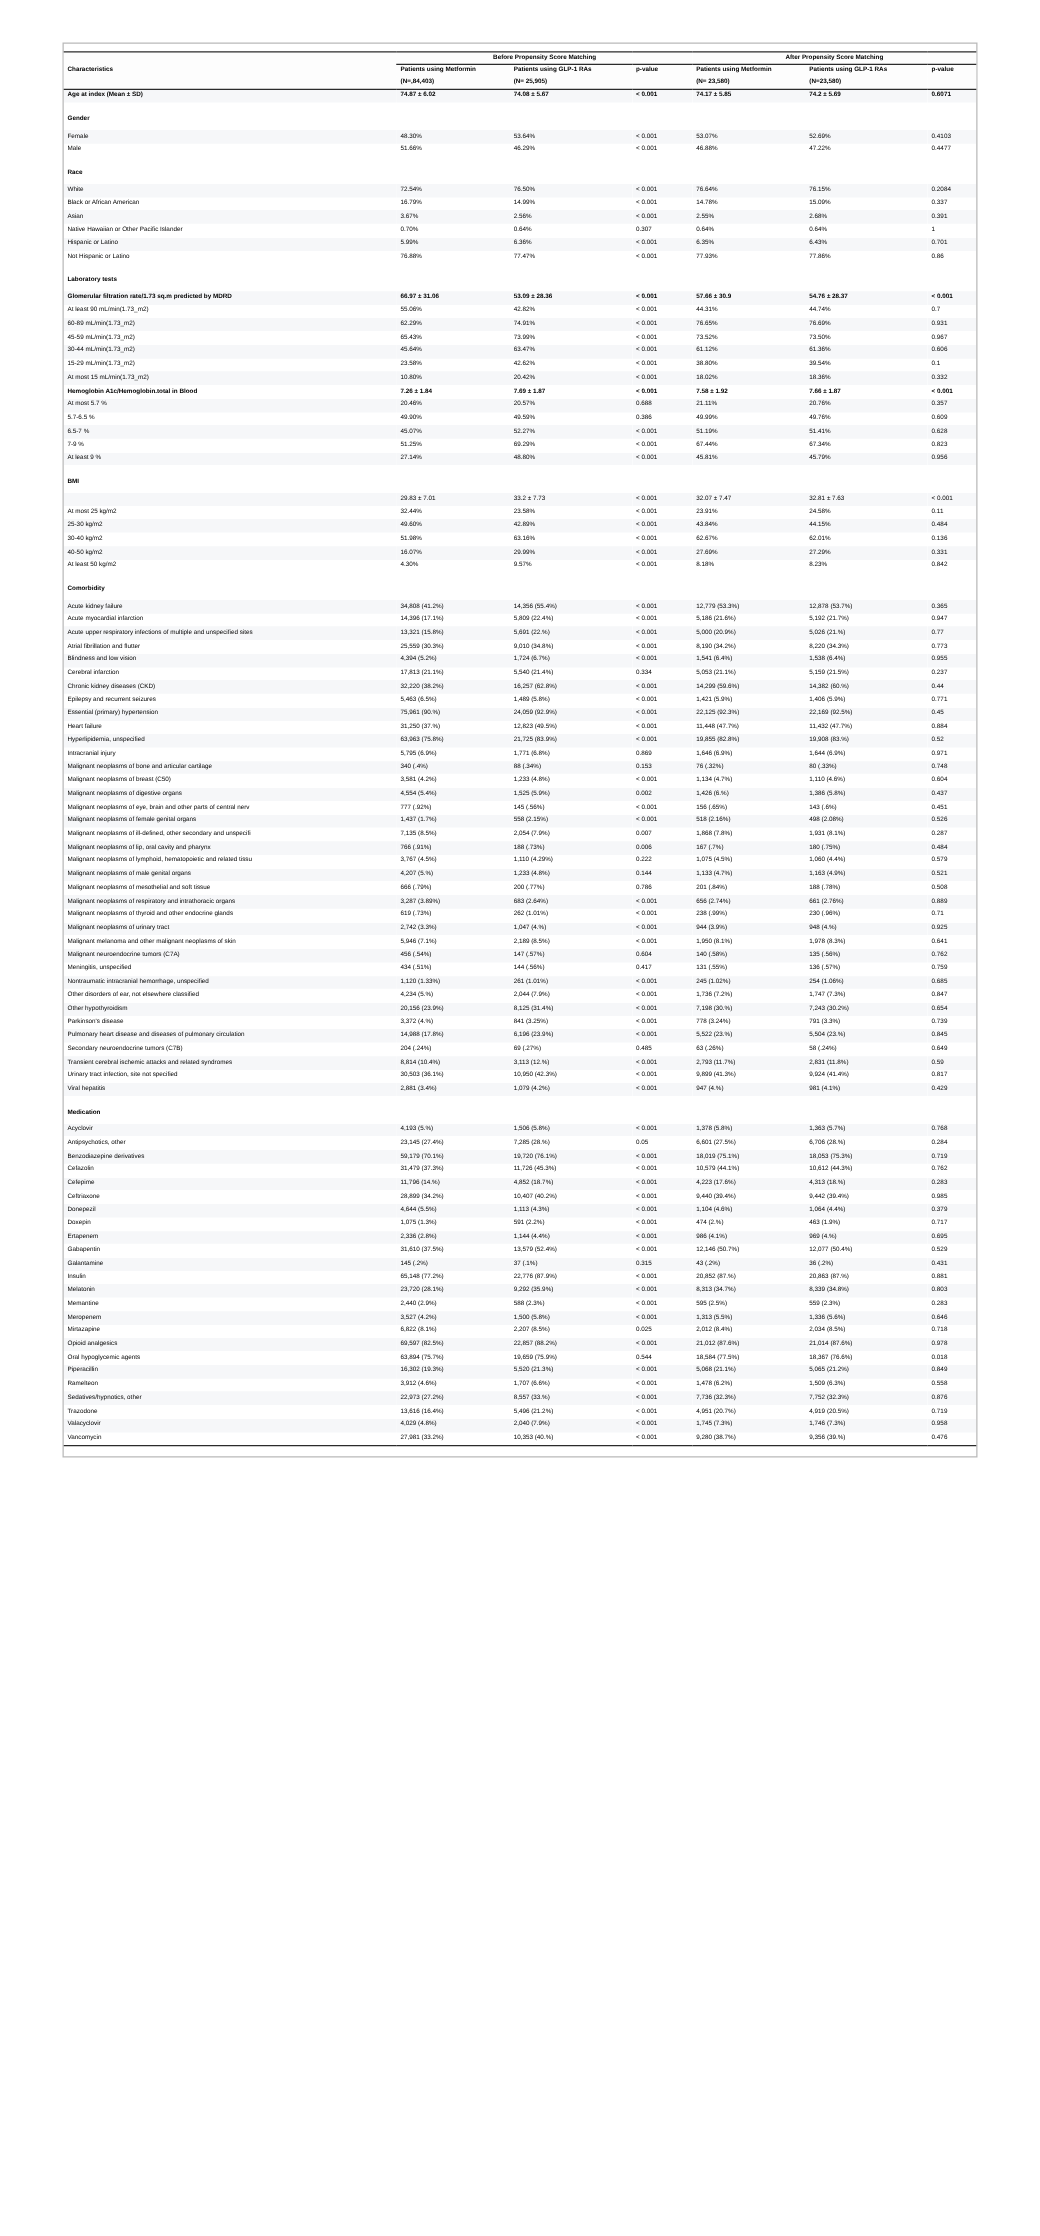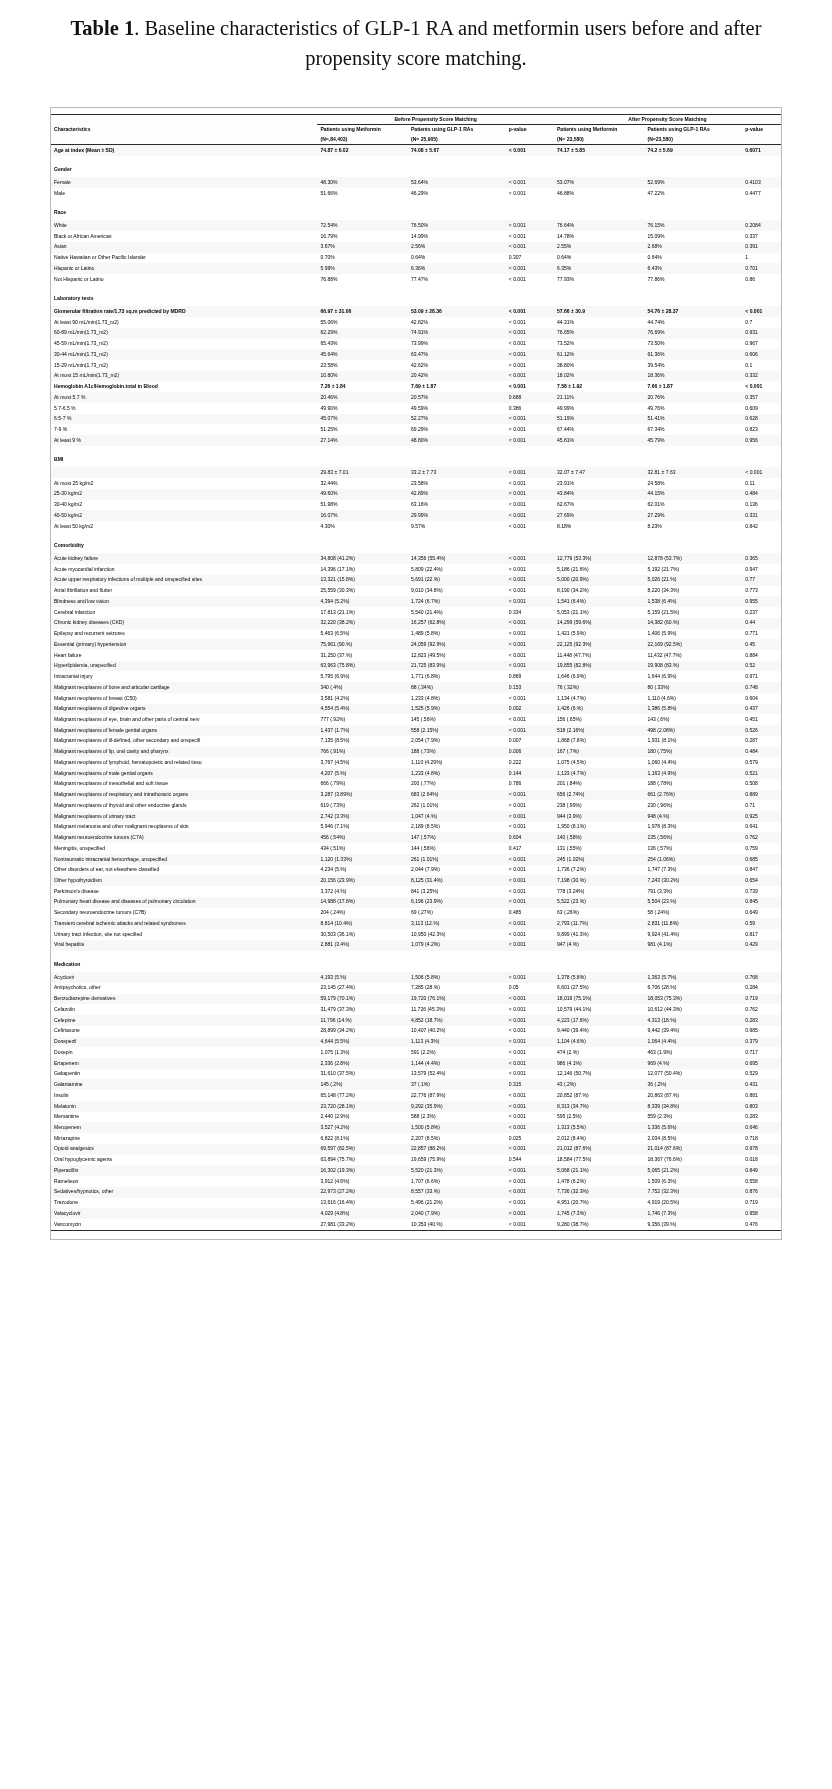--- a/index.html
+++ b/index.html
@@ -87,23 +87,20 @@
   td.bold{font-weight:bold;}
   tr.spacer td{height:6px;padding:0;background:#ffffff;}
   tr.lastrow td{border-bottom:0.8px solid #2b2b2b;}
   .num{text-align:left;}
 </style>
 </head>
 <body>
 
 <div class="page">
 
-  <div class="caption">
-    <span class="lead">Table 1</span><span>. Baseline characteristics of GLP-1 RA and metformin users before and after propensity score matching.</span>
-  </div>
 
   <div class="table-wrap">
     <table>
       <colgroup>
         <col class="c-char">
           <col class="c-v1">
           <col class="c-v2">
           <col class="c-p1">
           <col class="c-v3">
           <col class="c-v4">

